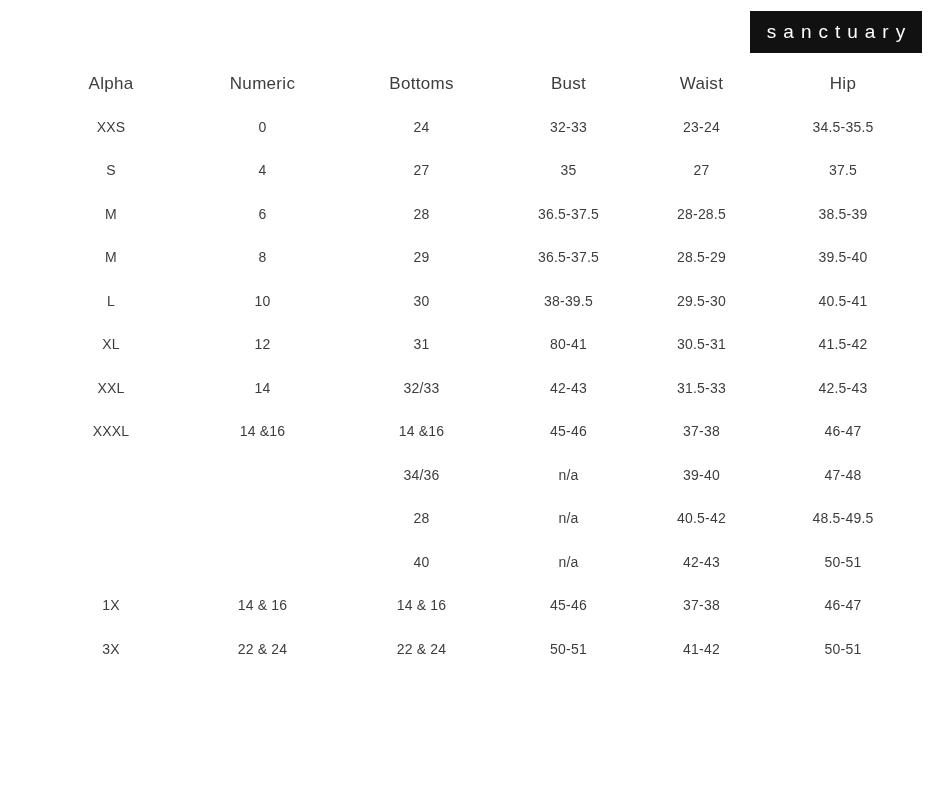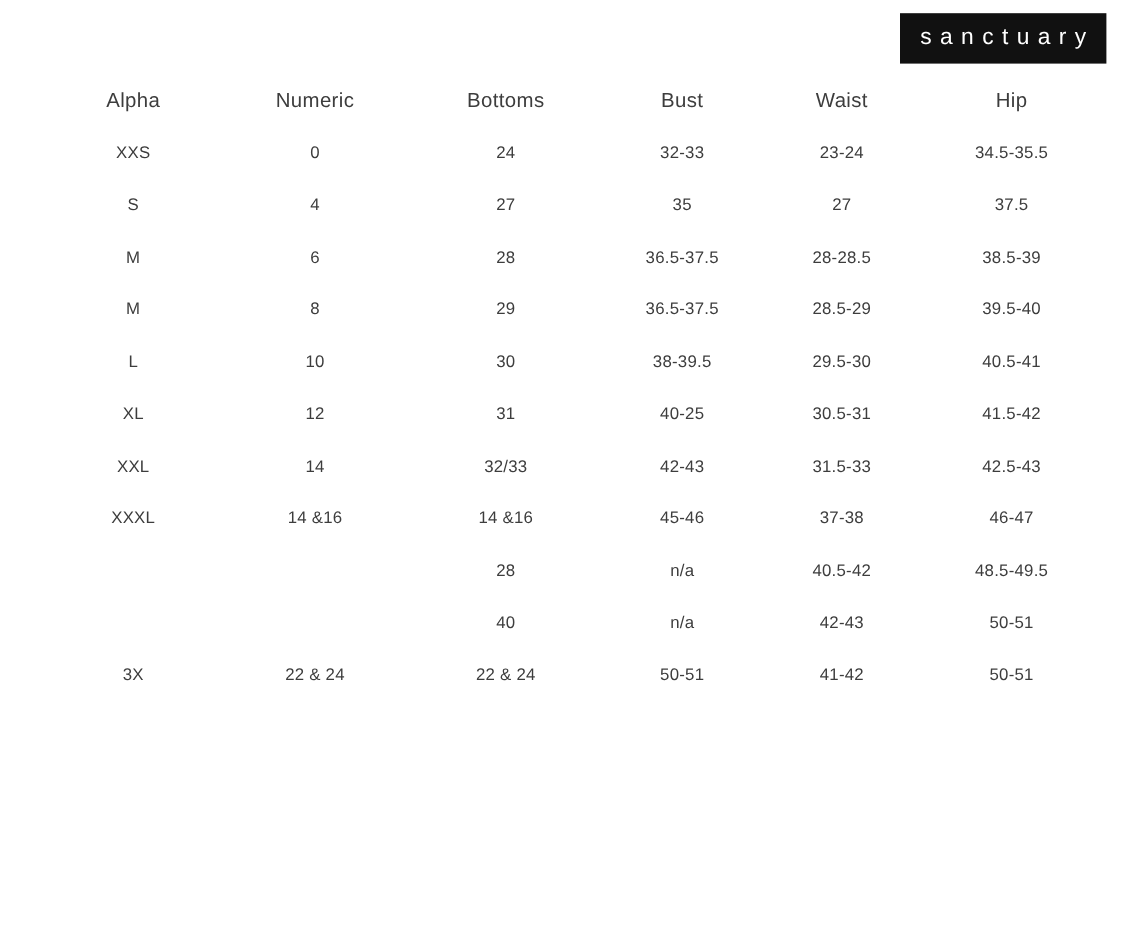--- a/index.html
+++ b/index.html
@@ -131,21 +131,21 @@
           <td>10</td>
           <td>30</td>
           <td>38-39.5</td>
           <td>29.5-30</td>
           <td>40.5-41</td>
         </tr>
         <tr>
           <td>XL</td>
           <td>12</td>
           <td>31</td>
-          <td>40-25</td>
+          <td>80-41</td>
           <td>30.5-31</td>
           <td>41.5-42</td>
         </tr>
         <tr>
           <td>XXL</td>
           <td>14</td>
           <td>32/33</td>
           <td>42-43</td>
           <td>31.5-33</td>
           <td>42.5-43</td>
@@ -154,32 +154,48 @@
           <td>XXXL</td>
           <td>14 &amp;16</td>
           <td>14 &amp;16</td>
           <td>45-46</td>
           <td>37-38</td>
           <td>46-47</td>
         </tr>
         <tr>
           <td></td>
           <td></td>
+          <td>34/36</td>
+          <td>n/a</td>
+          <td>39-40</td>
+          <td>47-48</td>
+        </tr>
+        <tr>
+          <td></td>
+          <td></td>
           <td>28</td>
           <td>n/a</td>
           <td>40.5-42</td>
           <td>48.5-49.5</td>
         </tr>
         <tr>
           <td></td>
           <td></td>
           <td>40</td>
           <td>n/a</td>
           <td>42-43</td>
           <td>50-51</td>
+        </tr>
+        <tr>
+          <td>1X</td>
+          <td>14 &amp; 16</td>
+          <td>14 &amp; 16</td>
+          <td>45-46</td>
+          <td>37-38</td>
+          <td>46-47</td>
         </tr>
         <tr>
           <td>3X</td>
           <td>22 &amp; 24</td>
           <td>22 &amp; 24</td>
           <td>50-51</td>
           <td>41-42</td>
           <td>50-51</td>
         </tr>
       </tbody>

